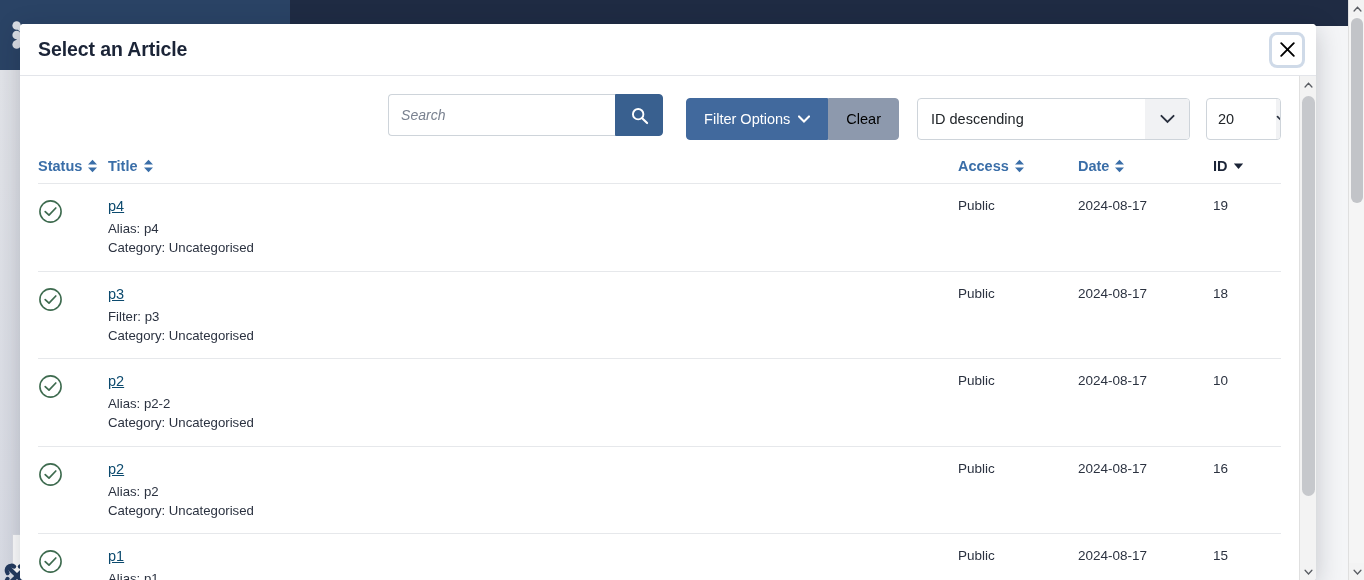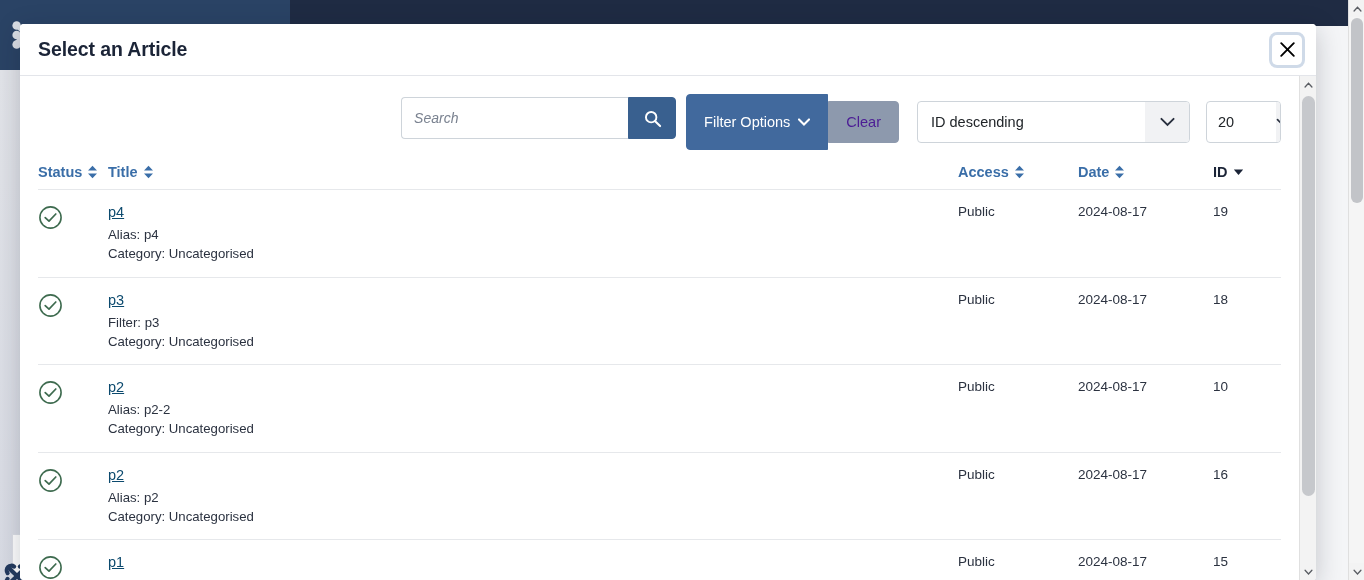--- a/index.html
+++ b/index.html
@@ -145,39 +145,39 @@
   .search-btn {
     width: 48px; height: 42px;
     background: #39608f;
     border: 1px solid #39608f;
     border-radius: 0 4px 4px 0;
     display: flex; align-items: center; justify-content: center;
     cursor: pointer;
     padding: 0;
   }
   .btn-filter {
-    height: 56px;
-    margin-left: 10px;
+    height: 42px;
+    margin-left: 23px;
     padding: 0 17px;
     background: #41699d;
     border: 1px solid #41699d;
     border-radius: 4px 0 0 4px;
     color: #ffffff;
     font-size: 14.5px;
     font-family: "Liberation Sans", sans-serif;
     display: flex; align-items: center; gap: 8px;
     cursor: pointer;
   }
   .btn-clear {
     height: 42px;
     padding: 0 17px;
     background: #8d99ad;
     border: 1px solid #8d99ad;
     border-radius: 0 4px 4px 0;
-    color: #4c1d95;
+    color: #000000;
     font-size: 14.5px;
     font-family: "Liberation Sans", sans-serif;
     display: flex; align-items: center;
     cursor: pointer;
   }
   .select-wrap {
     position: relative;
     height: 42px;
     margin-left: 16px;
     border: 1px solid #ced4da;

